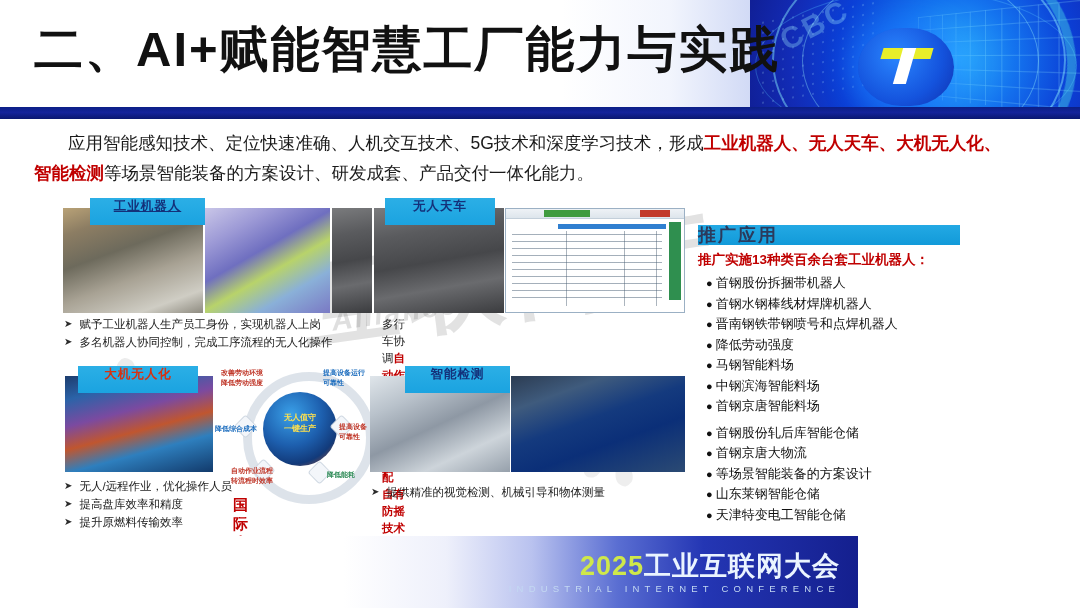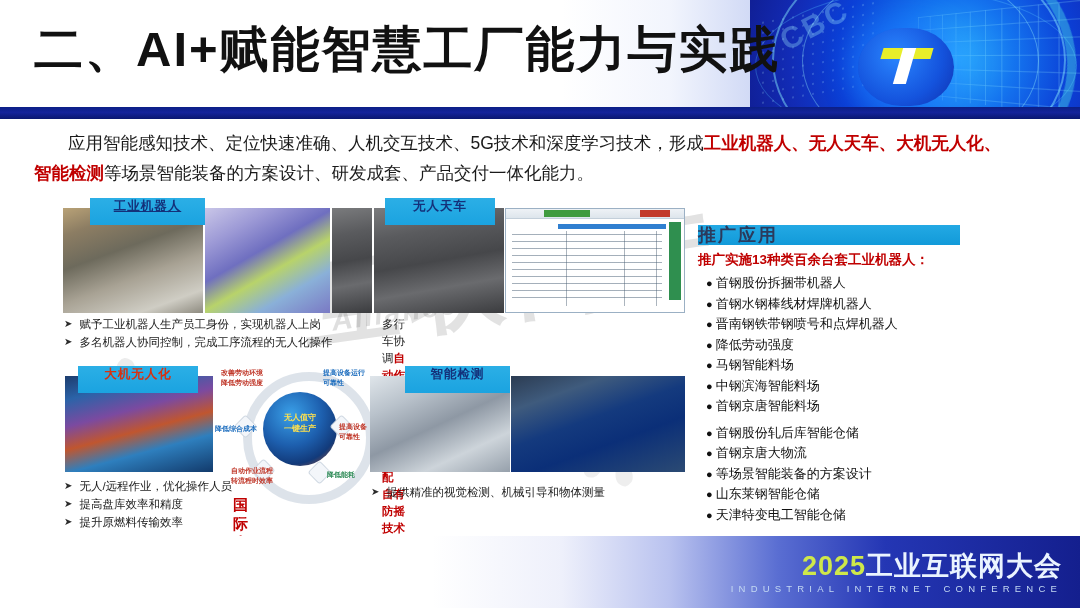--- a/index.html
+++ b/index.html
@@ -107,21 +107,21 @@
 
   
   .wm{position:absolute;pointer-events:none;user-select:none;color:rgba(110,110,110,.20);font-weight:bold;}
   .wm1{left:300px;top:215px;font-size:96px;letter-spacing:10px;transform:rotate(-8deg);}
   .wm2{left:330px;top:282px;font-size:29px;font-style:italic;letter-spacing:2px;transform:rotate(-8deg);
        color:rgba(110,110,110,.22);}
   .wm3{left:70px;top:330px;font-size:150px;transform:rotate(-8deg);color:rgba(120,120,120,.14);}
   .wm4{left:560px;top:355px;font-size:140px;transform:rotate(-8deg);color:rgba(120,120,120,.13);}
 
   
-  .footer{position:absolute;left:0;bottom:0;width:1080px;height:72px;
+  .footer{position:absolute;left:0;bottom:0;width:858px;height:72px;
           background:linear-gradient(90deg,#ffffff 0%,#ffffff 40%,#eef0fb 52%,#b9c2ef 62%,#5a6ed2 72%,#2436b4 82%,#141f8e 100%);}
   .foot-logo{position:absolute;right:18px;bottom:14px;text-align:right;}
   .foot-logo .l1{font-size:27px;font-weight:bold;line-height:30px;letter-spacing:1px;}
   .foot-logo .y{color:#cfe84a;} .foot-logo .c{color:#eaf4ff;}
   .foot-logo .l2{font-size:9.5px;letter-spacing:5.2px;color:#c3d8f2;margin-top:2px;}
 </style>
 </head>
 <body>
 
 <div class="slide">

